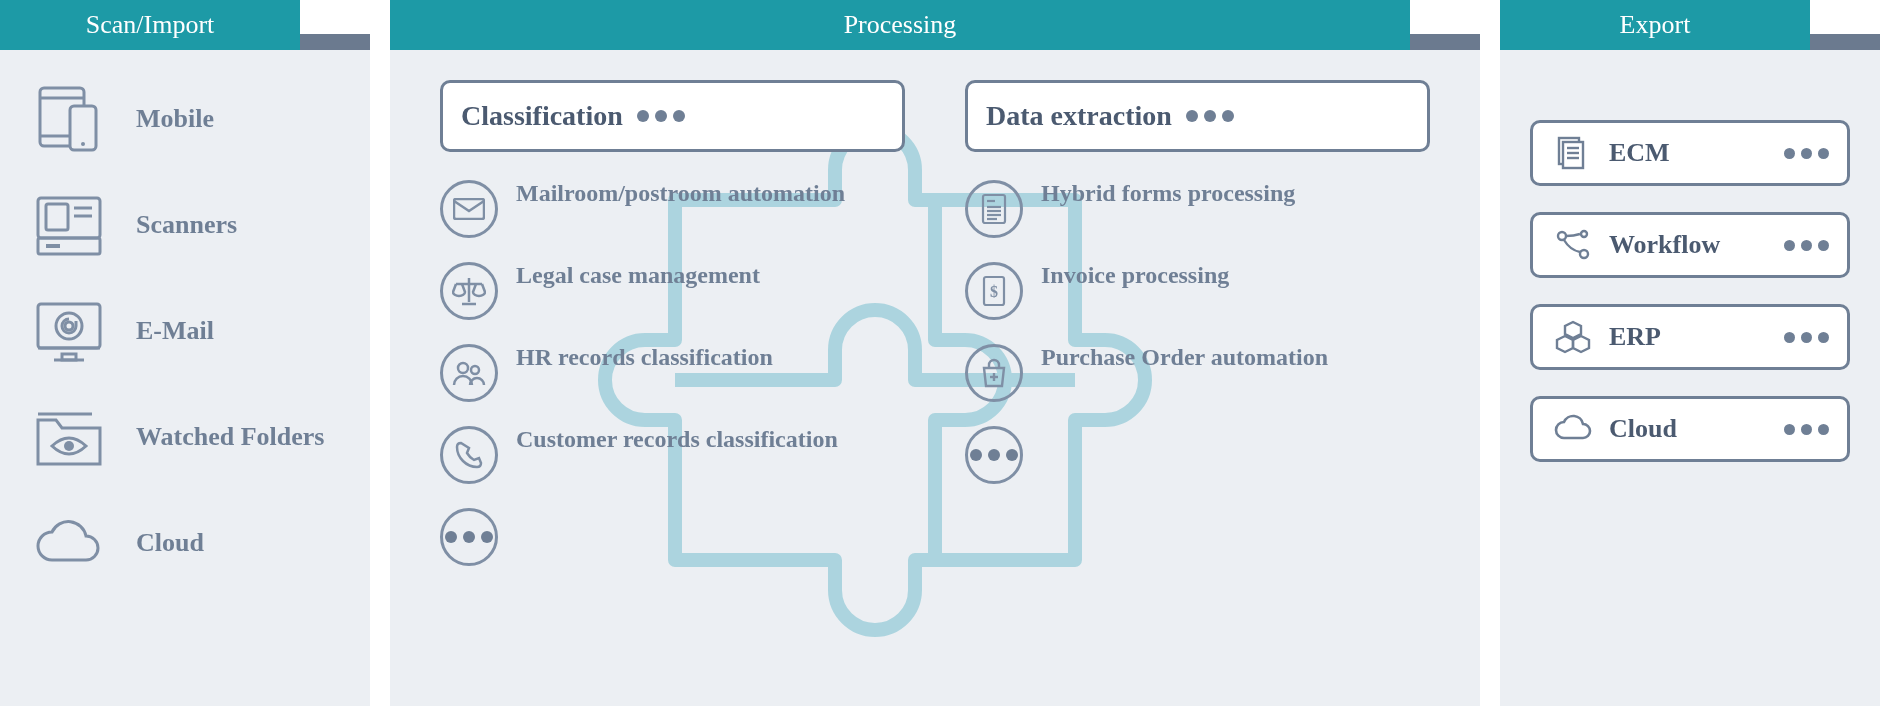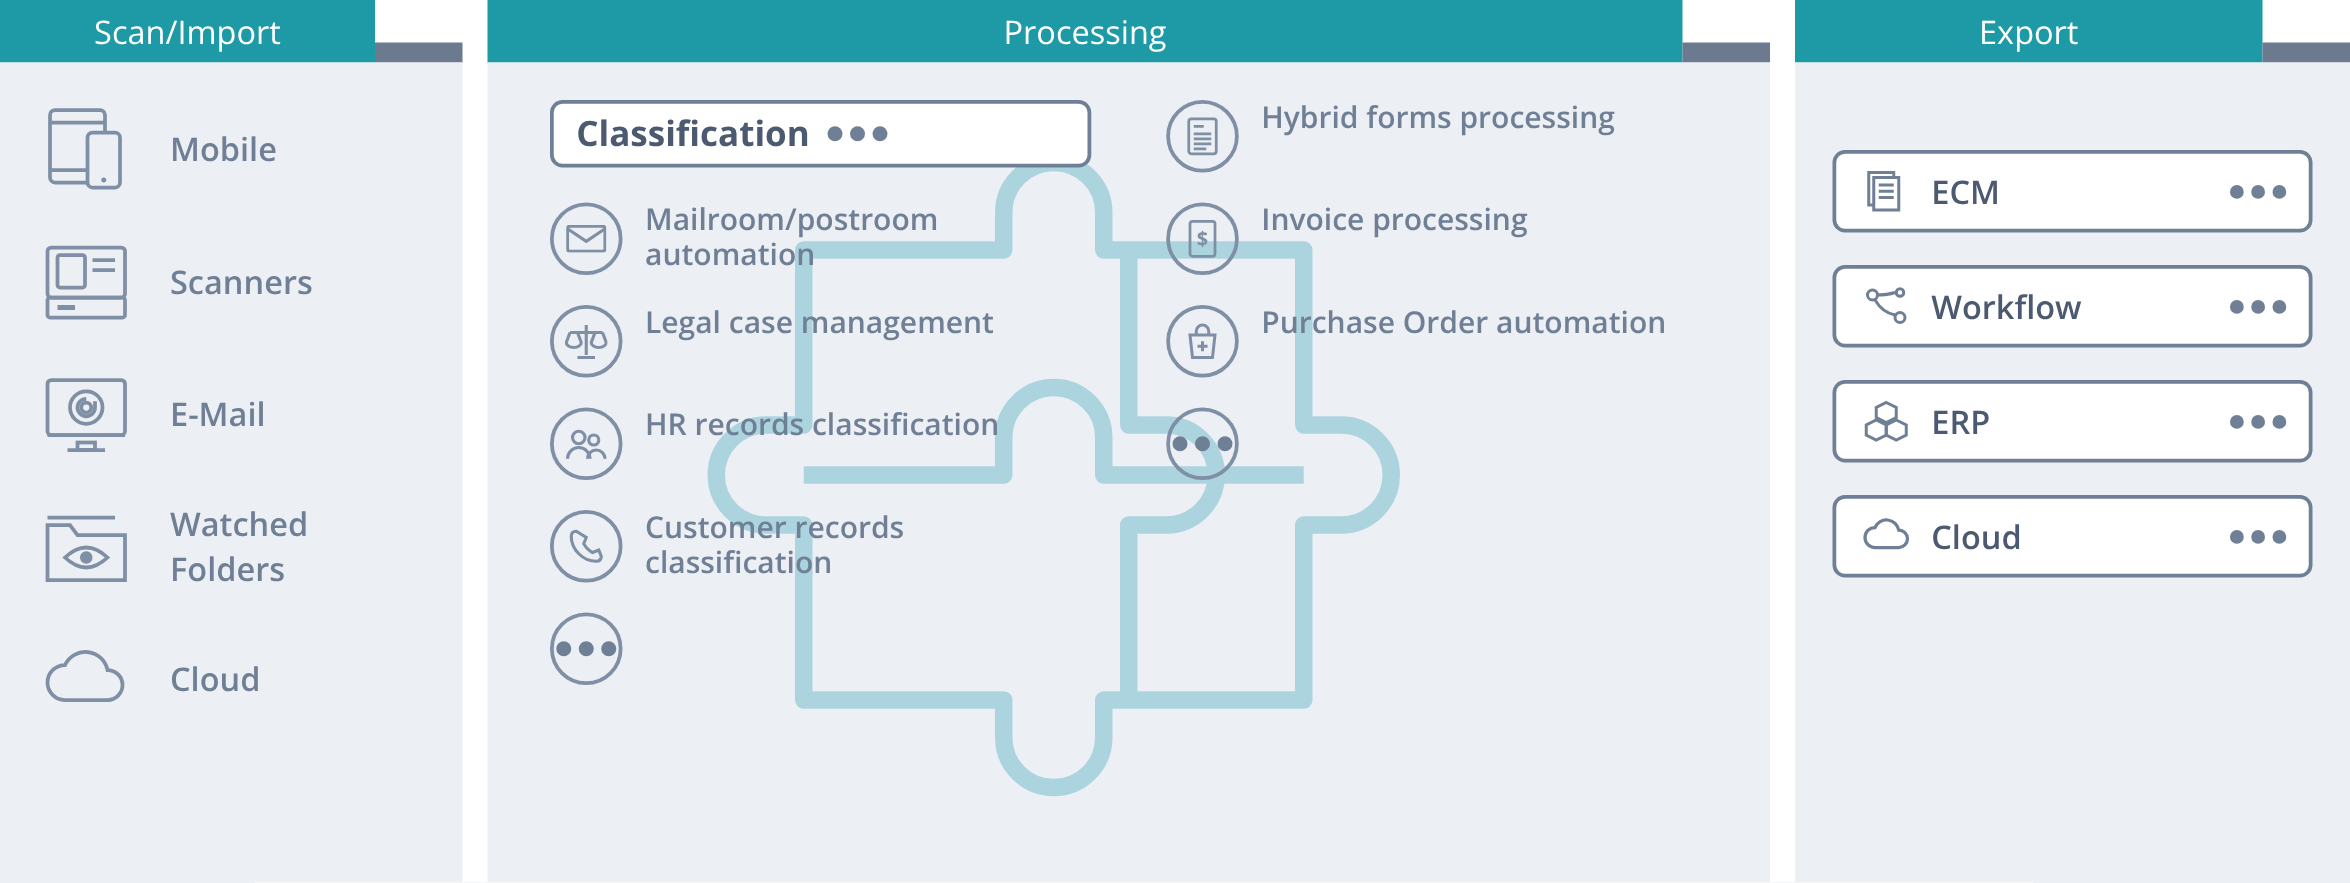--- a/index.html
+++ b/index.html
@@ -8,24 +8,25 @@
     background: #fff;
     width: 1880px;
     height: 706px;
     display: flex;
     gap: 20px;
     padding: 0;
   }
   .column {
     display: flex;
     flex-direction: column;
+    font-family: Liberation Serif, serif;
   }
   .col-scan { width: 370px; }
   .col-process { flex: 1; }
-  .col-export { width: 444px; }
+  .col-export { width: 380px; }
 
   .header {
     height: 50px;
     display: flex;
     align-items: stretch;
   }
   .header-main {
     flex: 1;
     background: #1d9aa6;
     color: #fff;
@@ -82,21 +83,21 @@
   .proc-columns {
     display: flex;
     gap: 60px;
     position: relative;
   }
   .proc-col { flex: 1; }
   .proc-header {
     background: #fff;
     border: 3px solid #6f7f95;
     border-radius: 10px;
-    height: 54px;
+    height: 72px;
     display: flex;
     align-items: center;
     padding: 16px 18px;
     margin-bottom: 28px;
     gap: 14px;
   }
   .proc-header-label {
     color: #4b5a70;
     font-size: 28px;
     font-weight: 700;
@@ -311,20 +312,28 @@
             <span class="dots">
                 <span></span>
                 <span></span>
                 <span></span>
               </span>
           </div>
         </div>
       </div>
 
       <div class="proc-col">
+        <div class="proc-header">
+          <span class="proc-header-label">Data extraction</span>
+          <span class="dots">
+              <span></span>
+              <span></span>
+              <span></span>
+            </span>
+        </div>
 
         <div class="proc-item">
           <div class="proc-icon">
             <svg width="26" height="32" viewBox="0 0 26 32" fill="none" stroke="currentColor" stroke-width="2.2">
               <rect x="2" y="2" width="22" height="28" rx="2"></rect>
               <line x1="6" y1="8" x2="14" y2="8"></line>
               <line x1="6" y1="14" x2="20" y2="14"></line>
               <line x1="6" y1="18" x2="20" y2="18"></line>
               <line x1="6" y1="22" x2="20" y2="22"></line>
               <line x1="6" y1="26" x2="16" y2="26"></line>

